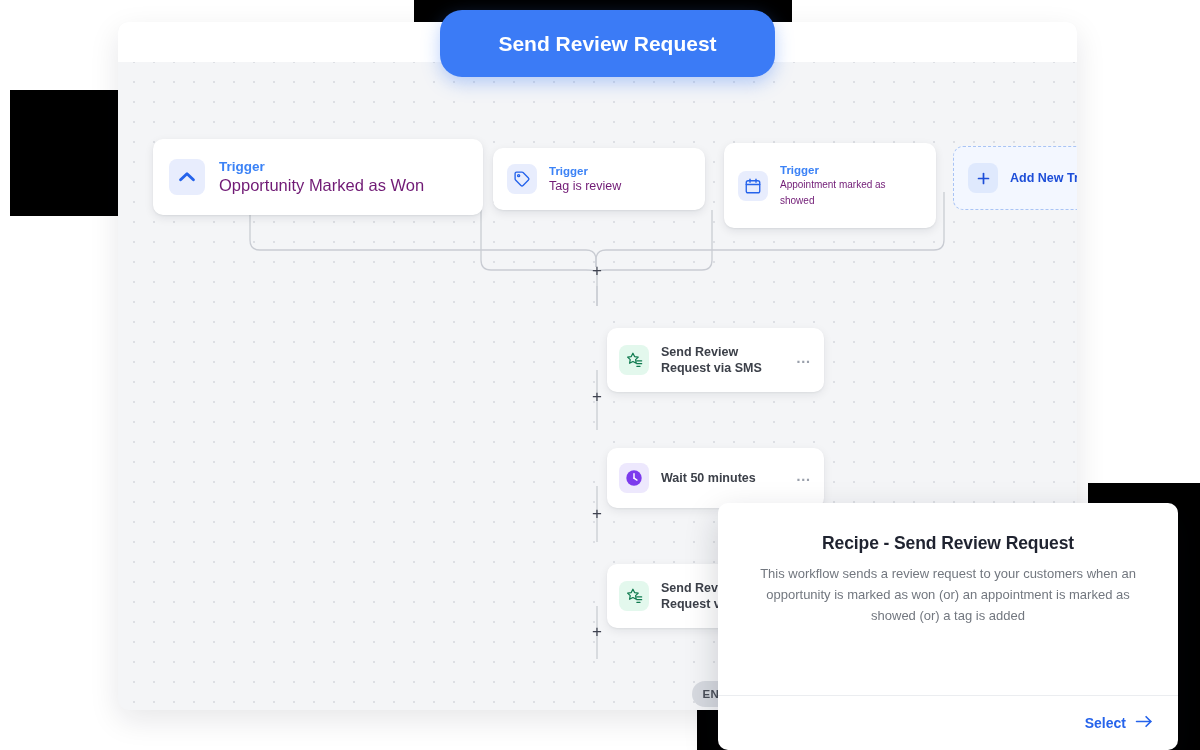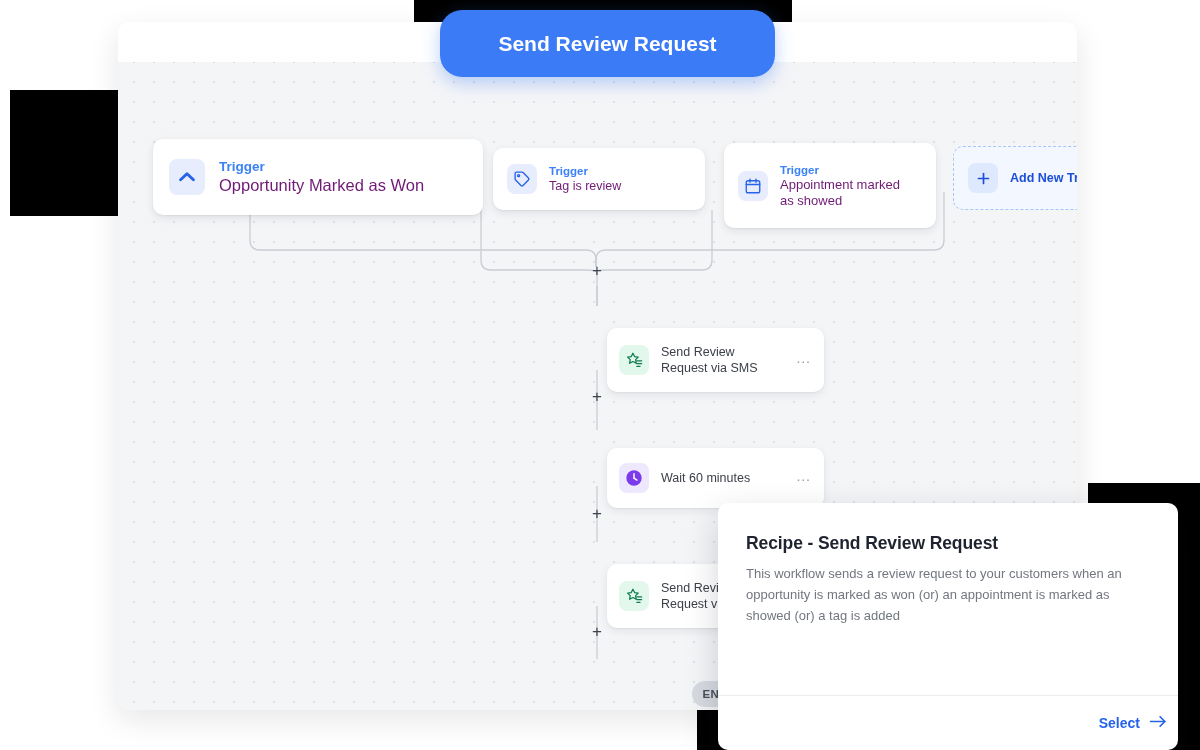--- a/index.html
+++ b/index.html
@@ -89,21 +89,21 @@
   
   #tcard-2 { left: 375px; top: 126px; width: 212px; height: 62px; padding: 0 14px; gap: 12px; }
   #tcard-2 .ticon { width: 30px; height: 30px; }
   #tcard-2 .tlabel { font-size: 11.5px; line-height: 14px; }
   #tcard-2 .tname  { font-size: 12.5px; line-height: 16px; }
 
   
   #tcard-3 { left: 606px; top: 121px; width: 212px; height: 85px; padding: 0 14px; gap: 12px; }
   #tcard-3 .ticon { width: 30px; height: 30px; }
   #tcard-3 .tlabel { font-size: 11.5px; line-height: 14px; }
-  #tcard-3 .tname  { font-size: 13px; line-height: 16px; max-width: 128px; }
+  #tcard-3 .tname  { font-size: 10px; line-height: 16px; max-width: 128px; }
 
   
   #tcard-add {
     position: absolute;
     left: 835px; top: 124px; width: 218px; height: 64px;
     background: #f3f7ff;
     border: 1.4px dashed #a9c4f5;
     border-radius: 10px;
     display: flex; align-items: center; gap: 12px;
     padding: 0 14px;
@@ -116,20 +116,21 @@
   .node {
     position: absolute;
     background: #ffffff;
     border-radius: 10px;
     box-shadow: 0 3px 10px rgba(16,24,40,0.08), 0 1px 2px rgba(16,24,40,0.05);
     display: flex;
     align-items: center;
     gap: 12px;
     padding: 0 12px 0 12px;
     box-sizing: border-box;
+    font-weight: bold;
   }
   .nicon {
     flex: none;
     width: 30px; height: 30px;
     border-radius: 8px;
     display: flex; align-items: center; justify-content: center;
   }
   .nicon.green { background: #e3f8ed; }
   .nicon.purple { background: #ede8fd; }
   .ntext { flex: 1 1 auto; color: #3c4049; font-size: 12.5px; line-height: 16px; }
@@ -172,20 +173,21 @@
 
   
   #recipe {
     position: absolute;
     left: 718px; top: 503px;
     width: 460px; height: 247px;
     background: #ffffff;
     border-radius: 10px;
     box-shadow: 0 12px 34px rgba(16,24,40,0.18);
     overflow: hidden;
+    text-align: center;
   }
   #recipe-body { padding: 30px 28px 0 28px; }
   #recipe-title {
     color: #1f2330;
     font-size: 17.5px;
     font-weight: bold;
     margin: 0 0 9px 0;
     letter-spacing: -0.1px;
   }
   #recipe-desc {
@@ -193,21 +195,21 @@
     font-size: 13px;
     line-height: 21px;
     margin: 0;
   }
   #recipe-footer {
     position: absolute;
     left: 0; bottom: 0;
     width: 100%; height: 55px;
     border-top: 1px solid #ebedf0;
     display: flex; align-items: center; justify-content: flex-end;
-    padding-right: 10px;
+    padding-right: 24px;
     box-sizing: border-box;
   }
   #select-link {
     display: flex; align-items: center; gap: 9px;
     color: #2563eb;
     font-size: 14px;
     font-weight: bold;
     cursor: pointer;
   }
 </style>
@@ -317,21 +319,21 @@
     <div class="node" id="node-wait">
       <span class="nicon purple">
         <svg width="22" height="22" viewBox="0 0 24 24">
           <circle cx="12" cy="12" r="8.4" fill="#7c3aed"></circle>
           <g stroke="#ffffff" stroke-width="1.6" stroke-linecap="round">
             <line x1="12" y1="7.4" x2="12" y2="12.2"></line>
             <line x1="12" y1="12.2" x2="15.2" y2="14.2"></line>
           </g>
         </svg>
       </span>
-      <span class="ntext">Wait 60 minutes</span>
+      <span class="ntext">Wait 50 minutes</span>
       <span class="ndots">…</span>
     </div>
 
     <div class="node" id="node-email">
       <span class="nicon green">
         <svg width="19" height="19" viewBox="0 0 24 24" fill="none" stroke="#0f7a4f" stroke-width="1.6" stroke-linecap="round" stroke-linejoin="round">
           <path d="M10 2.8 12.1 7l4.6.7-3.3 3.2.8 4.6-4.2-2.2L5.8 15.5l.8-4.6L3.3 7.7 7.9 7z"></path>
           <line x1="15" y1="12.6" x2="21" y2="12.6"></line>
           <line x1="15" y1="16" x2="21" y2="16"></line>
           <line x1="15" y1="19.4" x2="19" y2="19.4"></line>

